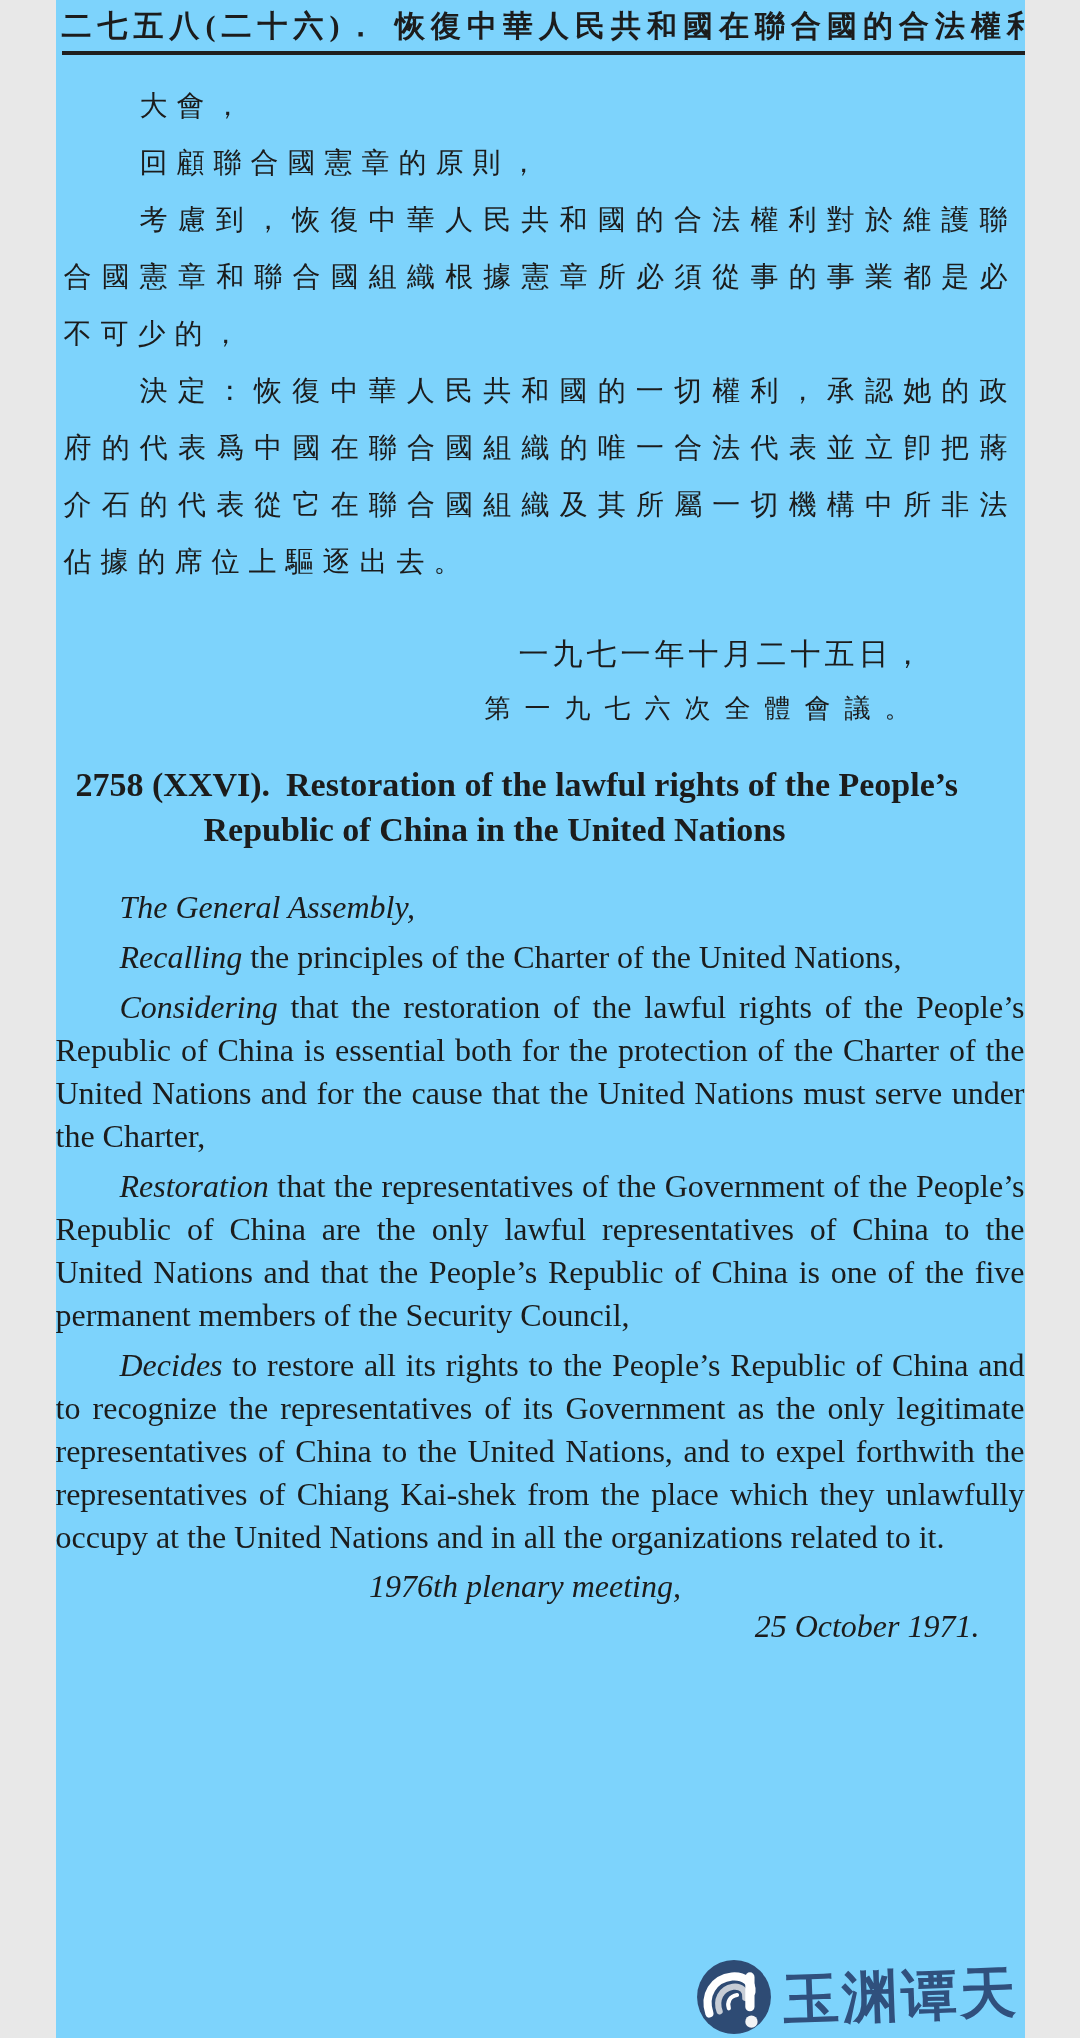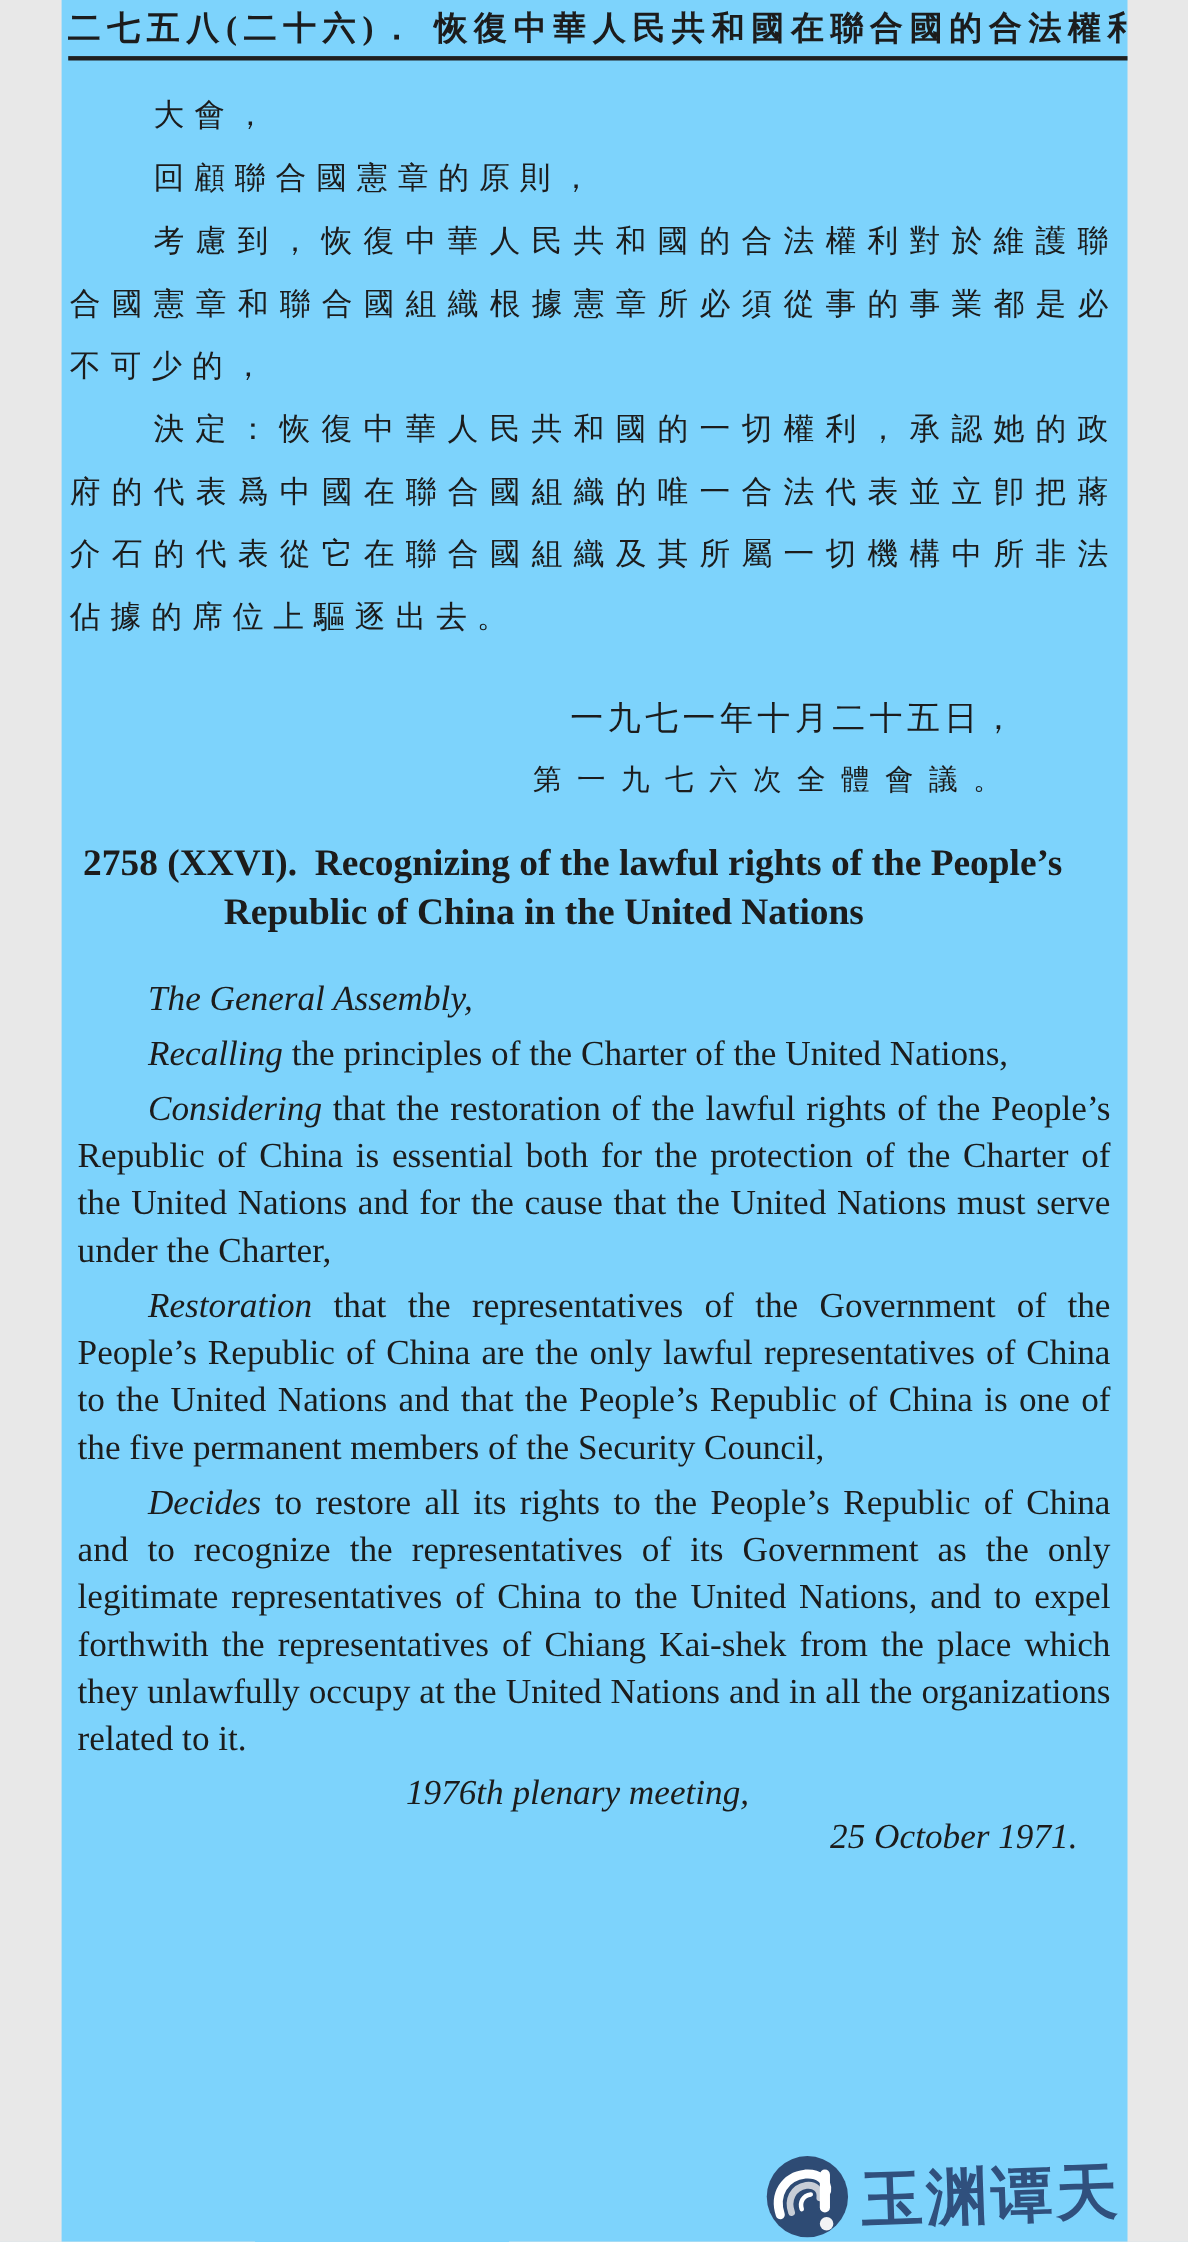--- a/index.html
+++ b/index.html
@@ -55,21 +55,21 @@
     margin:26px 18px 0 6px;
     padding-left:142px;
     text-indent:-128px;
     font-size:34px;
     font-weight:700;
     line-height:45px;
   }
   .en-heading .hnum{margin-right:16px;}
   .en-body{
     margin-top:34px;
-    padding:0 15px;
+    padding:0 0;
     font-size:32px;
     line-height:43px;
     text-align:justify;
   }
   .en-body p{margin:7px 0;text-indent:64px;}
   .en-opening{font-style:italic;}
   .lead{font-style:italic;}
   .en-meeting-1{
     margin-top:6px;
     padding-right:30px;
@@ -116,21 +116,21 @@
     <p>大會，</p>
     <p>回顧聯合國憲章的原則，</p>
     <p>考慮到，恢復中華人民共和國的合法權利對於維護聯合國憲章和聯合國組織根據憲章所必須從事的事業都是必不可少的，</p>
     <p>決定：恢復中華人民共和國的一切權利，承認她的政府的代表爲中國在聯合國組織的唯一合法代表並立卽把蔣介石的代表從它在聯合國組織及其所屬一切機構中所非法佔據的席位上驅逐出去。</p>
   </div>
 
   <div class="cn-date-1">一九七一年十月二十五日，</div>
   <div class="cn-date-2">第一九七六次全體會議。</div>
 
   <div class="en-heading">
-    <span class="hnum">2758 (XXVI).</span><span>Recognizing of the lawful rights of the People’s Republic of China in the United Nations</span>
+    <span class="hnum">2758 (XXVI).</span><span>Restoration of the lawful rights of the People’s Republic of China in the United Nations</span>
   </div>
 
   <div class="en-body">
     <p class="en-opening">The General Assembly,</p>
     <p><span class="lead">Recalling</span><span> the principles of the Charter of the United Nations,</span></p>
     <p><span class="lead">Considering</span><span> that the restoration of the lawful rights of the People’s Republic of China is essential both for the protection of the Charter of the United Nations and for the cause that the United Nations must serve under the Charter,</span></p>
     <p><span class="lead">Restoration</span><span> that the representatives of the Government of the People’s Republic of China are the only lawful representatives of China to the United Nations and that the People’s Republic of China is one of the five permanent members of the Security Council,</span></p>
     <p><span class="lead">Decides</span><span> to restore all its rights to the People’s Republic of China and to recognize the representatives of its Government as the only legitimate representatives of China to the United Nations, and to expel forthwith the representatives of Chiang Kai-shek from the place which they unlawfully occupy at the United Nations and in all the organizations related to it.</span></p>
   </div>
 

